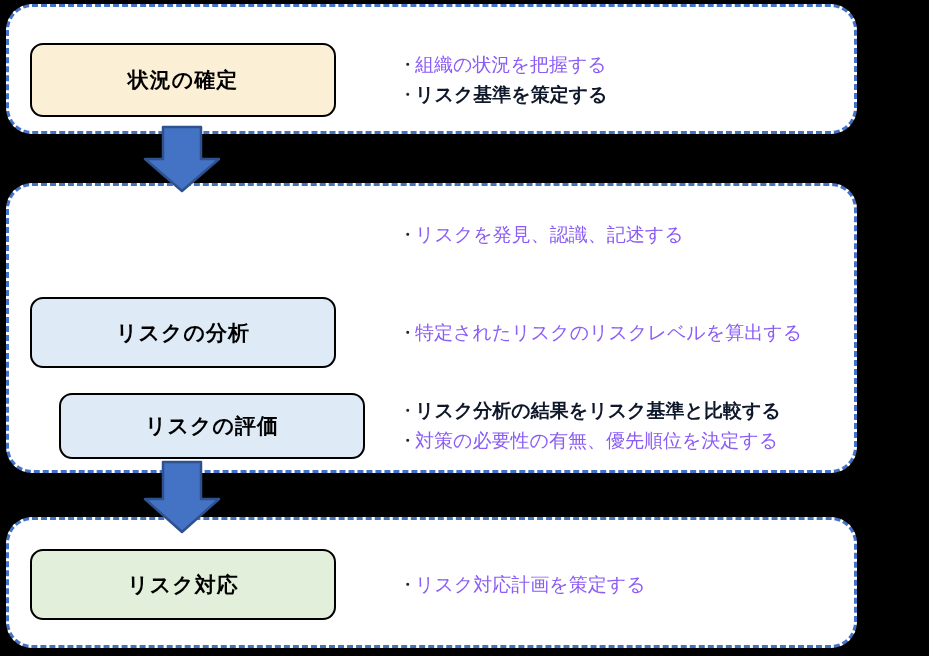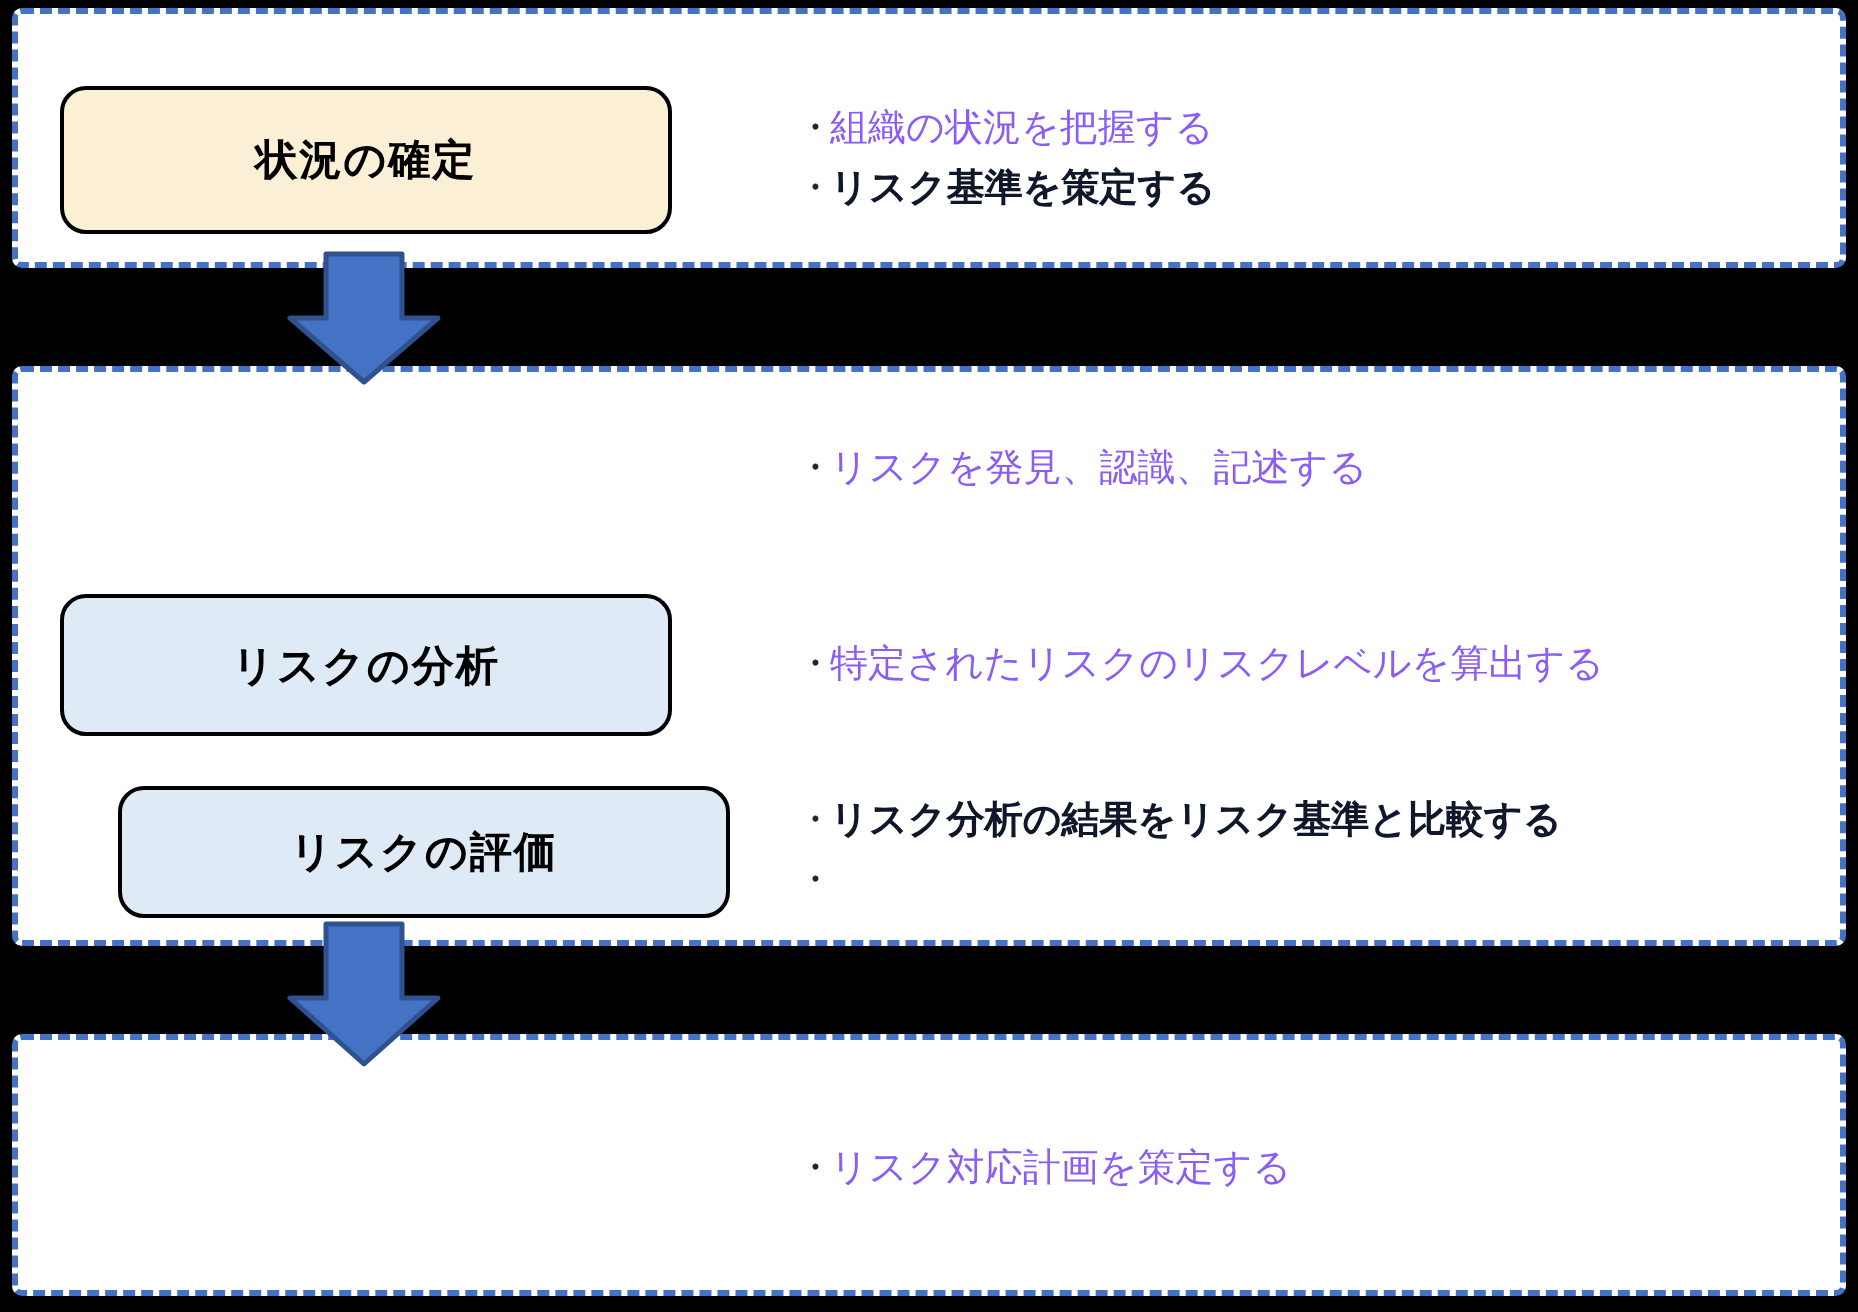--- a/index.html
+++ b/index.html
@@ -11,24 +11,24 @@
   .canvas {
     position: relative;
     width: 929px;
     height: 656px;
     background: #000000;
     overflow: hidden;
   }
   .panel {
     position: absolute;
     left: 6px;
-    width: 917px;
+    width: 851px;
     background: #ffffff;
     border: 3px dashed #4472C4;
-    border-radius: 5px;
+    border-radius: 26px;
     box-sizing: border-box;
     z-index: 1;
   }
   .panel-context    { top: 4px;   height: 130px; }
   .panel-assessment { top: 183px; height: 290px; }
   .panel-treatment  { top: 517px; height: 131px; }
 
   .flowbox {
     position: absolute;
     left: 21px;
@@ -144,30 +144,34 @@
     <div class="flowbox flowbox-evaluate fill-blue">
       <span class="boxlabel">リスクの評価</span>
     </div>
     <div class="notes notes-evaluate">
       <div class="line">
         <span class="bullet">・</span>
         <span class="txt em">リスク分析の結果をリスク基準と比較する</span>
       </div>
       <div class="line">
         <span class="bullet">・</span>
+        <span class="txt">対策の必要性の有無、優先順位を決定する</span>
       </div>
     </div>
 
   </section>
 
   <svg class="arrow arrow-2" width="80" height="74" viewBox="0 0 80 74">
     <polygon points="21,2 59,2 59,39 77,39 40,72 3,39 21,39" fill="#4472C4" stroke="#2F528F" stroke-width="2.5" stroke-linejoin="round"></polygon>
   </svg>
 
   <section class="panel panel-treatment">
+    <div class="flowbox fill-green">
+      <span class="boxlabel">リスク対応</span>
+    </div>
     <div class="notes">
       <div class="line">
         <span class="bullet">・</span>
         <span class="txt">リスク対応計画を策定する</span>
       </div>
     </div>
   </section>
 
 </div>
 

